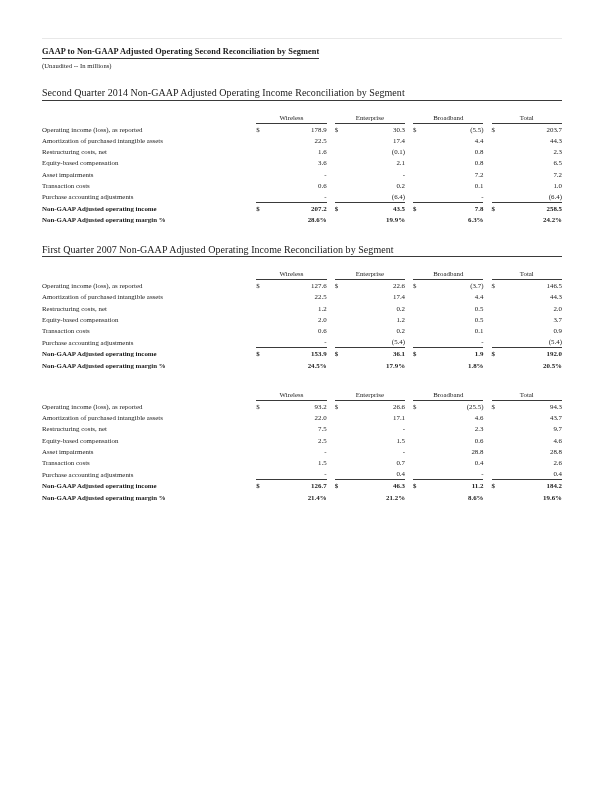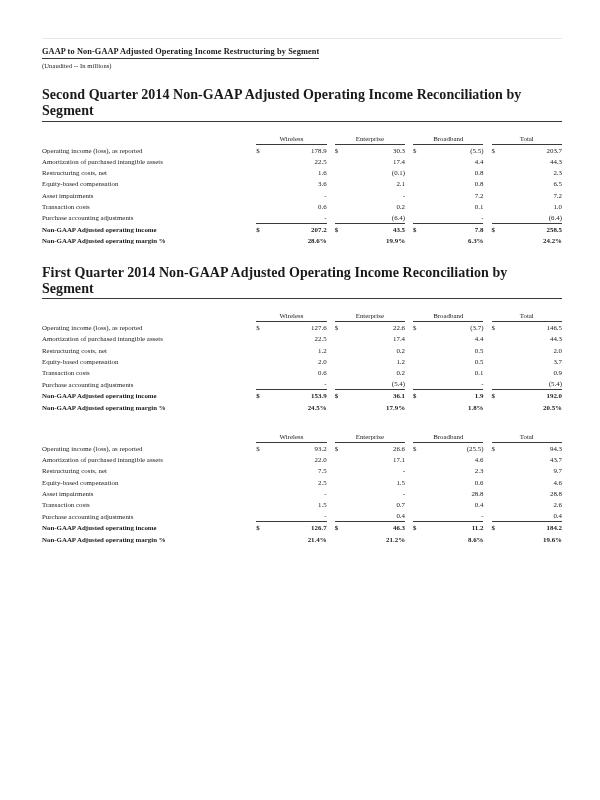--- a/index.html
+++ b/index.html
@@ -43,22 +43,22 @@
   .doc-subtitle {
     font-size: 6.6px;
     margin-top: 3.5px;
     letter-spacing: 0.05px;
   }
 
   .section {
     margin-top: 18px;
   }
   .section-heading {
-    font-size: 14px;
-    font-weight: bold;
+    font-size: 10px;
+    font-weight: normal;
     letter-spacing: 0.05px;
     padding-bottom: 1.5px;
     border-bottom: 1.1px solid #3a3a3a;
     display: block;
     width: 100%;
     box-sizing: border-box;
   }
 
   table.fin {
     border-collapse: collapse;
@@ -110,21 +110,21 @@
 
   tr.total-row td.lbl,
   tr.margin-row td.lbl { font-weight: bold; }
 </style>
 </head>
 <body>
 
 <div class="page">
   <div class="page-top-rule"></div>
 
-  <div class="doc-title">GAAP to Non-GAAP Adjusted Operating Income Restructuring by Segment</div>
+  <div class="doc-title">GAAP to Non-GAAP Adjusted Operating Second Reconciliation by Segment</div>
   <div class="doc-subtitle">(Unaudited -- In millions)</div>
 
   <div id="sections-host">
       <div class="section">
         <div class="section-heading">Second Quarter 2014 Non-GAAP Adjusted Operating Income Reconciliation by Segment</div>
         <table class="fin">
           <colgroup>
             <col class="c-label">
             <col class="c-cur">
             <col class="c-num">
@@ -274,21 +274,21 @@
               <td class="cur"></td>
               <td class="num">6.3%</td>
               <td></td>
               <td class="cur"></td>
               <td class="num">24.2%</td>
             </tr>
           </tbody>
         </table>
       </div>
       <div class="section">
-        <div class="section-heading">First Quarter 2014 Non-GAAP Adjusted Operating Income Reconciliation by Segment</div>
+        <div class="section-heading">First Quarter 2007 Non-GAAP Adjusted Operating Income Reconciliation by Segment</div>
         <table class="fin">
           <colgroup>
             <col class="c-label">
             <col class="c-cur">
             <col class="c-num">
             <col class="c-gap">
             <col class="c-cur">
             <col class="c-num">
             <col class="c-gap">
             <col class="c-cur">

